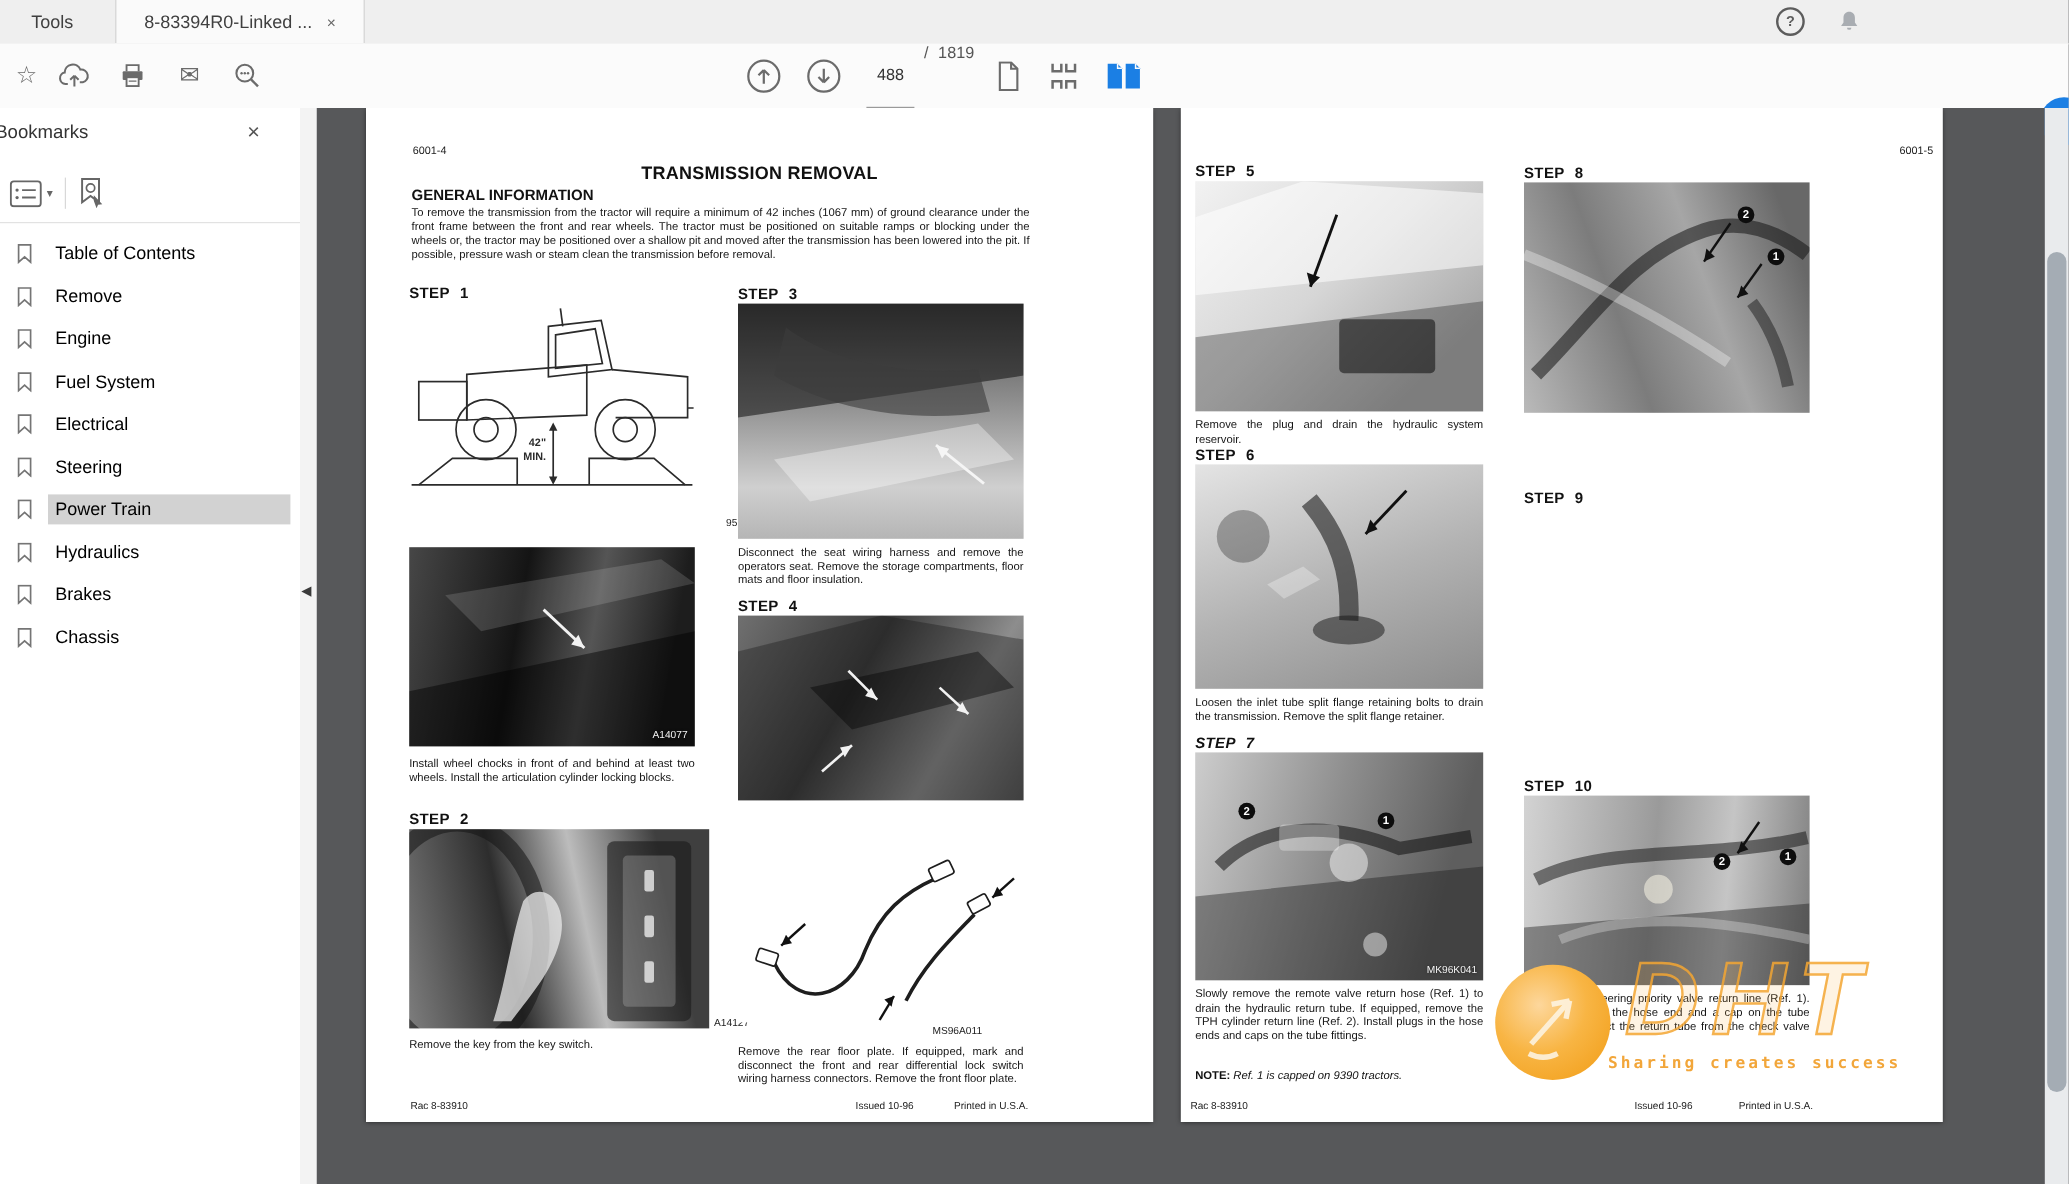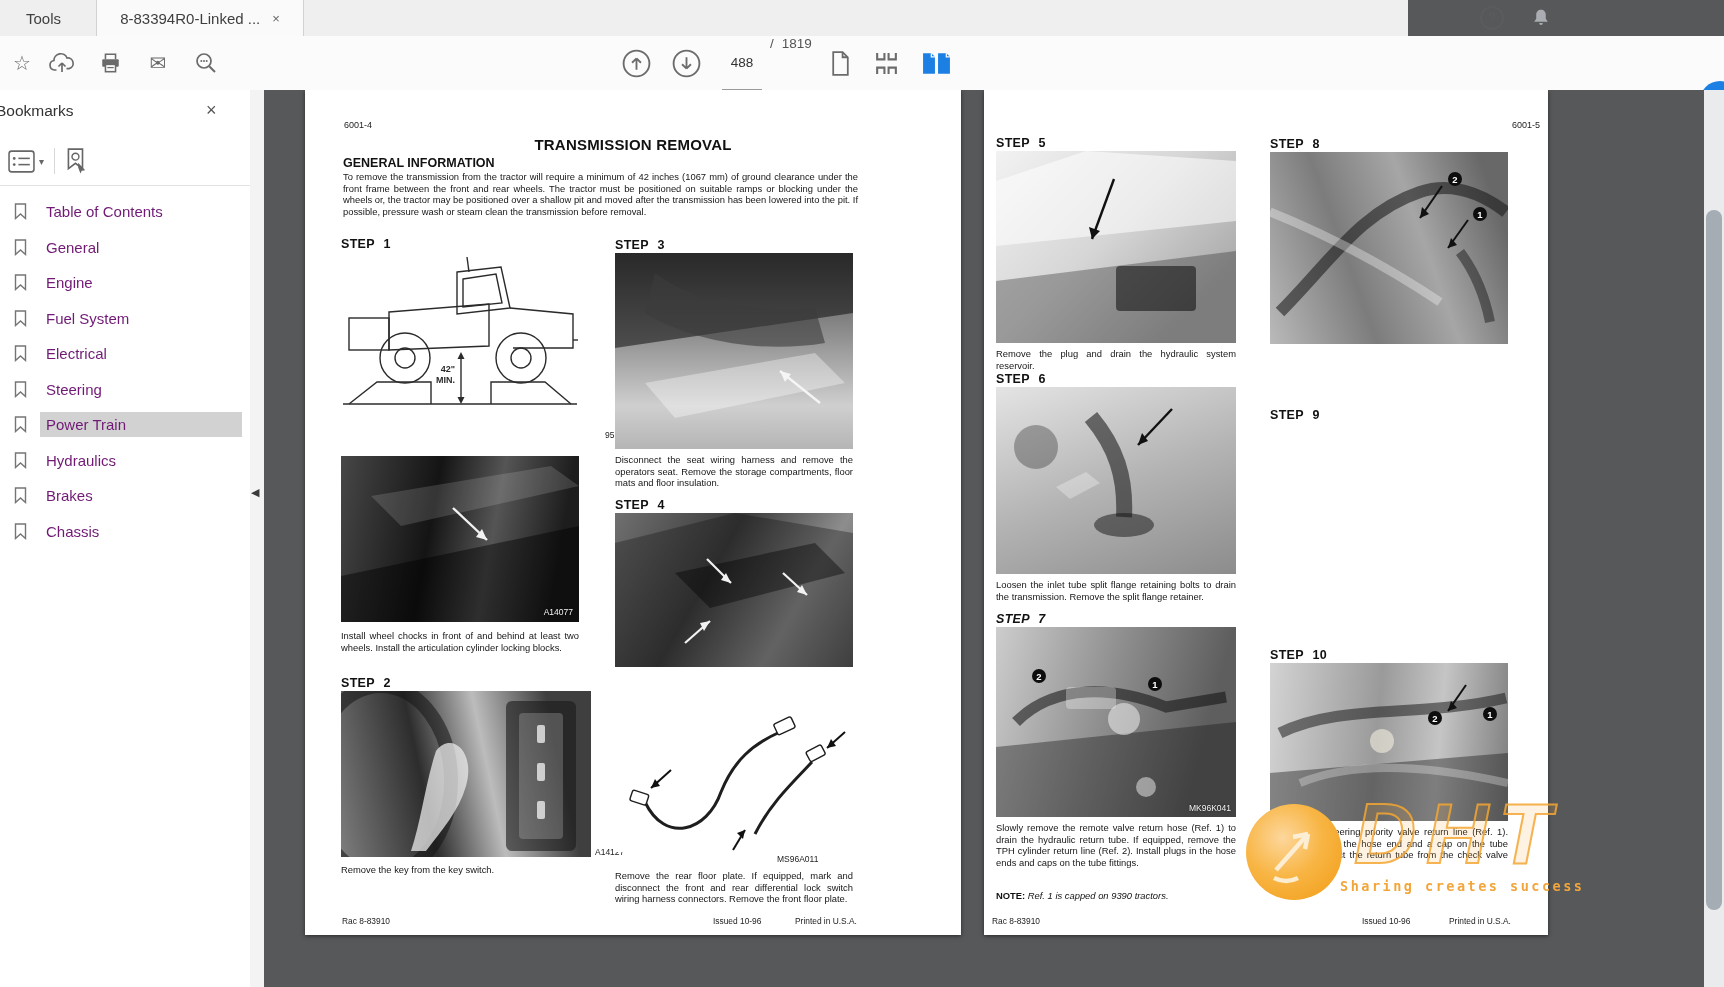--- a/index.html
+++ b/index.html
@@ -1,19 +1,19 @@
 <!DOCTYPE html>
 <html><head>
 <meta charset="utf-8">
 <style>
   html,body{margin:0;padding:0;}
   .root{position:relative;width:1724px;height:987px;background:#57585a;font-family:"Liberation Sans",sans-serif;overflow:hidden;}
 
   
-  .tabbar{position:absolute;left:0;top:0;width:1408px;height:36px;background:#efefef;border-bottom:1px solid #d2d2d2;}
+  .tabbar{position:absolute;left:0;top:0;width:1724px;height:36px;background:#efefef;border-bottom:1px solid #d2d2d2;}
   .tab-tools{position:absolute;left:0;top:0;height:36px;padding:0 26px;display:flex;align-items:center;font-size:15px;color:#3f3f3f;}
   .tab-doc{position:absolute;left:96px;top:0;height:36px;width:206px;background:#fafafa;border-left:1px solid #d2d2d2;border-right:1px solid #d2d2d2;display:flex;align-items:center;justify-content:center;gap:12px;font-size:15px;color:#3f3f3f;}
   .tab-close{font-size:13px;color:#666;cursor:default;}
   .tb-right-ic{position:absolute;top:4px;width:28px;height:28px;display:flex;align-items:center;justify-content:center;color:#5c5c5c;}
   .help-circ{width:20px;height:20px;border-radius:50%;border:2px solid #5c5c5c;display:flex;align-items:center;justify-content:center;font-size:12px;font-weight:bold;color:#5c5c5c;}
 
   
   .toolbar{position:absolute;left:0;top:36px;width:1724px;height:54px;background:#fbfbfb;border-bottom:1px solid #cfcfcf;}
   .tbtn{position:absolute;top:50%;transform:translateY(-50%);width:36px;height:36px;display:flex;align-items:center;justify-content:center;color:#6b6b6b;}
   .glyph20{font-size:20px;line-height:1;}
@@ -25,33 +25,33 @@
 
   
   .sidebar{position:absolute;left:0;top:90px;width:250px;height:897px;background:#ffffff;}
   .sb-title{position:absolute;left:-4px;top:12px;font-size:15.5px;color:#333;}
   .sb-close{position:absolute;left:206px;top:10px;font-size:18px;color:#555;}
   .sb-tools{position:absolute;left:0;top:50px;width:250px;height:42px;display:flex;align-items:center;color:#666;}
   .sb-divider{position:absolute;left:0;top:95px;width:250px;height:1px;background:#e2e2e2;}
   .bmk-list{position:absolute;left:0;top:104px;width:250px;list-style:none;margin:0;padding:0;}
   .bmk-item{height:35.5px;display:flex;align-items:center;padding-left:14px;}
   .bmk-ic{width:13px;height:17px;flex:0 0 13px;color:#757575;}
-  .bmk-label{margin-left:13px;flex:1;margin-right:8px;padding:4px 6px;font-size:15px;color:#701a75;white-space:nowrap;}
+  .bmk-label{margin-left:13px;flex:1;margin-right:8px;padding:4px 6px;font-size:15px;color:#000000;white-space:nowrap;}
   .bmk-item.sel .bmk-label{background:#d2d2d2;}
   .splitter{position:absolute;left:250px;top:90px;width:14px;height:897px;background:#f3f3f3;border-right:1px solid #c9c9c9;}
   .collapse{position:absolute;left:1px;top:396px;font-size:11px;color:#3a3a3a;}
 
   
   .content{position:absolute;left:264px;top:90px;width:1440px;height:897px;background:#57585a;overflow:hidden;}
   .scrollbar{position:absolute;left:1704px;top:90px;width:20px;height:897px;background:#e9ebed;}
   .sb-thumb{position:absolute;left:2px;top:120px;width:16px;height:700px;background:#a4acb4;border-radius:8px;}
 
   .page{position:absolute;top:0;background:#ffffff;box-shadow:0 1px 4px rgba(0,0,0,.55);}
   .page-l{left:41px;width:656px;height:845px;}
-  .page-r{left:720px;width:564px;height:845px;}
+  .page-r{left:720px;width:635px;height:845px;}
 
   .pg-num{position:absolute;font-size:9px;color:#1c1c1c;}
   .pg-title{position:absolute;left:0;top:46px;width:100%;text-align:center;font-size:15px;font-weight:bold;color:#111;letter-spacing:.2px;}
   .sec-h{position:absolute;font-size:12.5px;font-weight:bold;color:#111;}
   .body-text{position:absolute;font-size:9.4px;line-height:1.24;color:#161616;text-align:justify;}
   .sh{position:absolute;font-size:12.5px;font-weight:bold;color:#111;word-spacing:5px;letter-spacing:.3px;}
   .cap{position:absolute;font-size:9.4px;line-height:1.24;color:#161616;text-align:justify;}
   .figb{position:absolute;font-size:8.5px;color:#222;}
   .figw{position:absolute;font-size:8.5px;color:#f4f4f4;text-shadow:0 0 2px rgba(0,0,0,.6);}
   .ft{position:absolute;font-size:8.4px;color:#222;}
@@ -203,21 +203,21 @@
       <li class="bmk-item">
           <span class="bmk-ic"><svg width="13" height="17" viewBox="0 0 13 17">
               <path d="M1.5 1h10v14.5L6.5 11l-5 4.5z" fill="none" stroke="currentColor" stroke-width="1.4"></path>
             </svg></span>
           <span class="bmk-label">Table of Contents</span>
         </li>
       <li class="bmk-item">
           <span class="bmk-ic"><svg width="13" height="17" viewBox="0 0 13 17">
               <path d="M1.5 1h10v14.5L6.5 11l-5 4.5z" fill="none" stroke="currentColor" stroke-width="1.4"></path>
             </svg></span>
-          <span class="bmk-label">General</span>
+          <span class="bmk-label">Remove</span>
         </li>
       <li class="bmk-item">
           <span class="bmk-ic"><svg width="13" height="17" viewBox="0 0 13 17">
               <path d="M1.5 1h10v14.5L6.5 11l-5 4.5z" fill="none" stroke="currentColor" stroke-width="1.4"></path>
             </svg></span>
           <span class="bmk-label">Engine</span>
         </li>
       <li class="bmk-item">
           <span class="bmk-ic"><svg width="13" height="17" viewBox="0 0 13 17">
               <path d="M1.5 1h10v14.5L6.5 11l-5 4.5z" fill="none" stroke="currentColor" stroke-width="1.4"></path>

